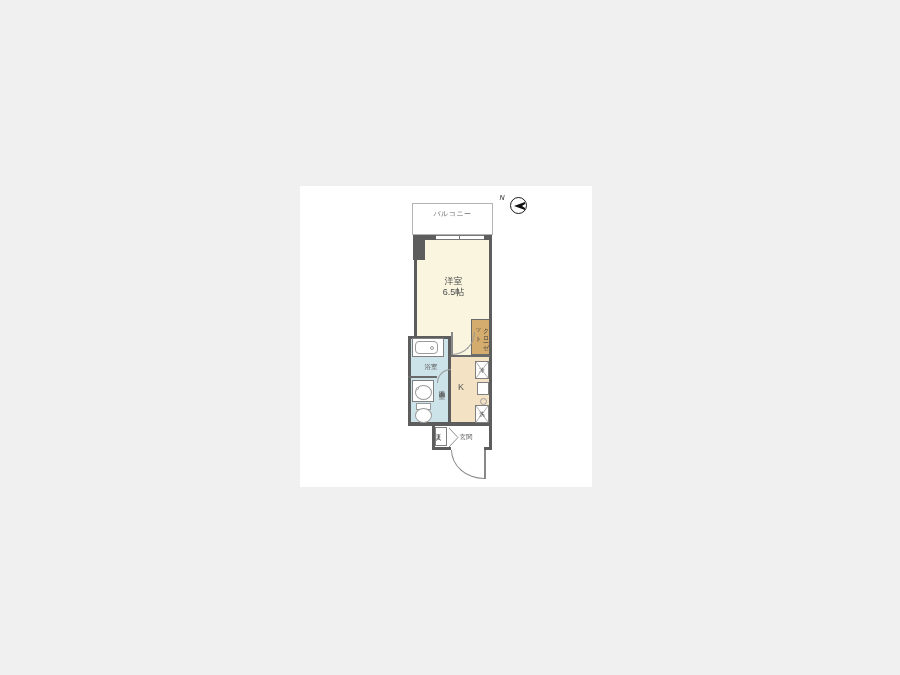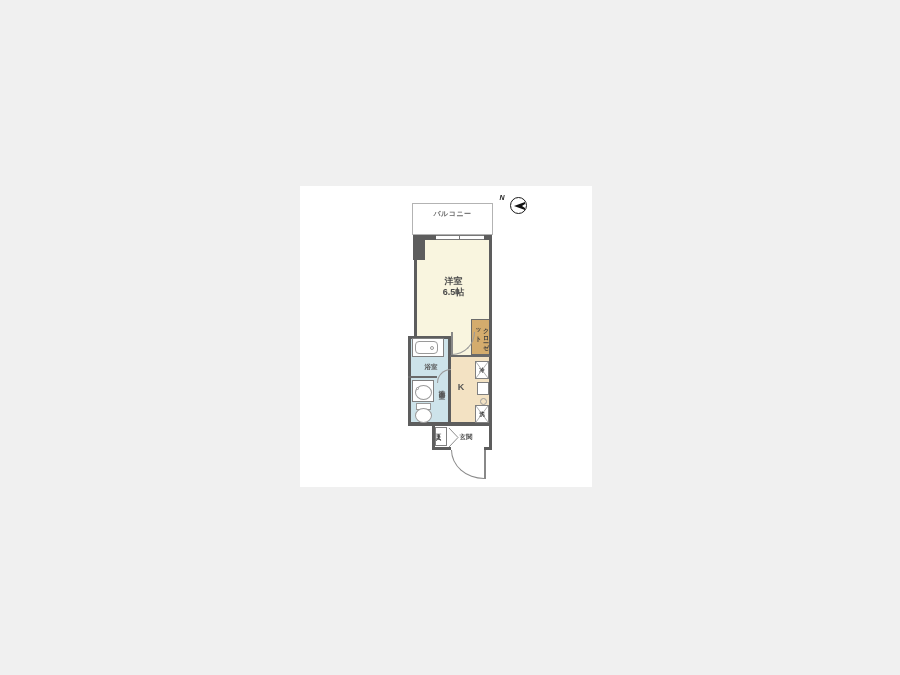--- a/index.html
+++ b/index.html
@@ -4,21 +4,21 @@
 <style>
   html,body{margin:0;padding:0;}
   body{
     width:900px;height:675px;
     background:#f0f0f0;
     font-family:"Liberation Sans","DejaVu Sans",sans-serif;
     position:relative;overflow:hidden;
   }
   .abs{position:absolute;}
   
-  #canvas{left:300px;top:186px;width:292px;height:301px;background:#ffffff;font-weight:bold;}
+  #canvas{left:300px;top:186px;width:292px;height:301px;background:#ffffff;}
   
   .fill-main{background:#f9f5df;}
   .fill-kitchen{background:#f3e2c3;}
   .fill-wet{background:#cde3ea;}
   .fill-closet{background:#d4ac6d;border:1px solid #6b6b6b;box-sizing:border-box;}
   .fill-entrance{background:#ffffff;}
   
   .wall{background:#5d5d5d;}
   .wall-thin{background:#6a6a6a;}
   .line{background:#888;}

